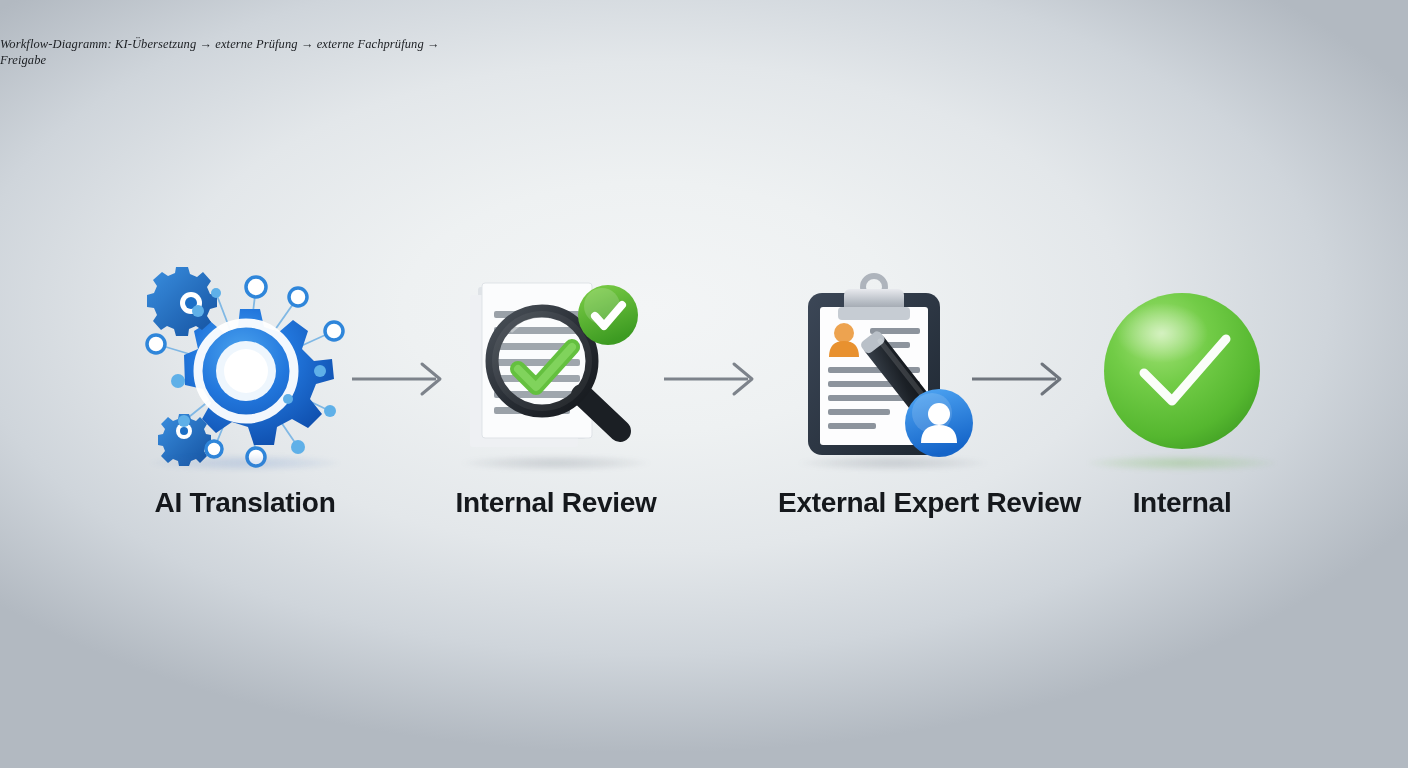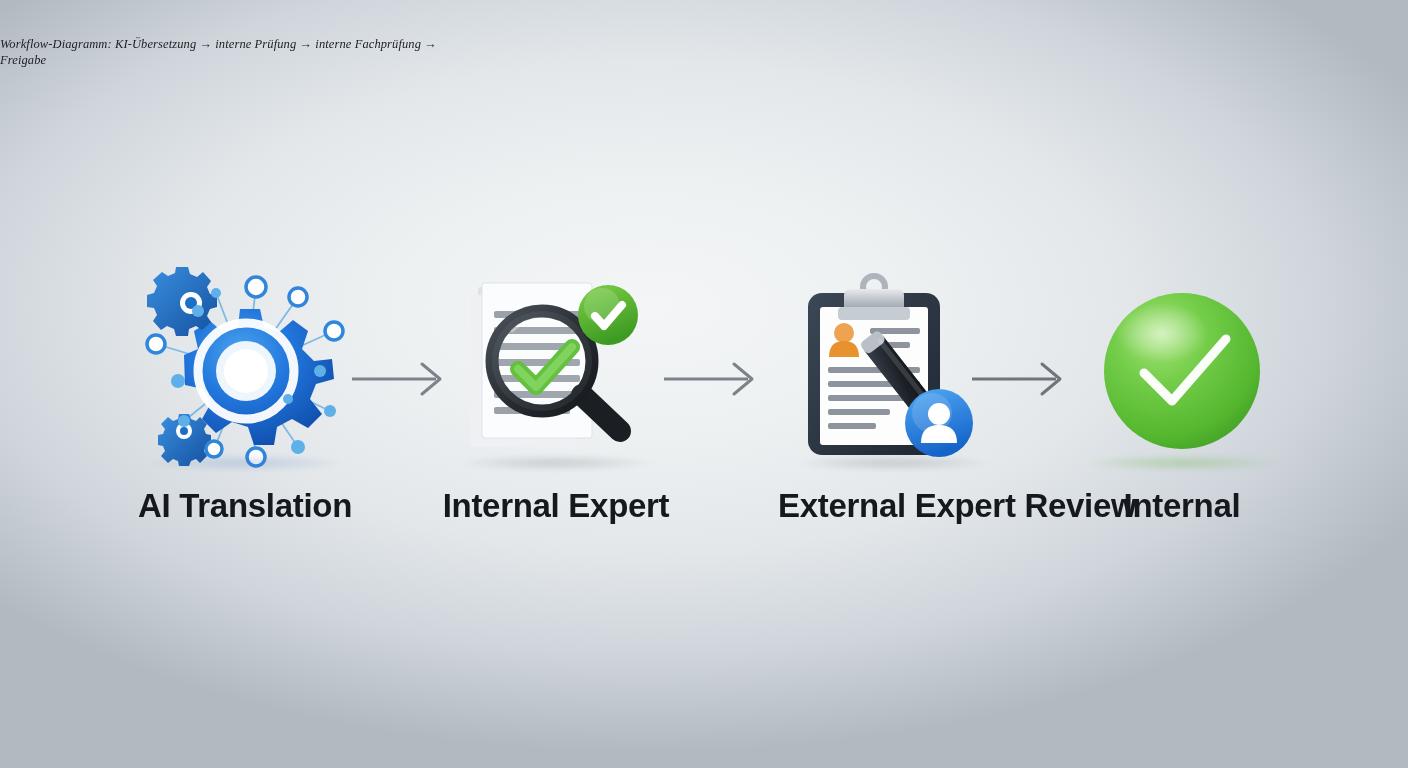--- a/index.html
+++ b/index.html
@@ -68,40 +68,40 @@
     filter: blur(2px);
   }
   .shade.green {
     background: radial-gradient(ellipse at center, rgba(104,180,70,0.30) 0%, rgba(104,180,70,0.12) 48%, rgba(104,180,70,0) 74%);
   }
   .shade.blue {
     background: radial-gradient(ellipse at center, rgba(60,110,190,0.20) 0%, rgba(60,110,190,0.09) 48%, rgba(60,110,190,0) 74%);
   }
   .label {
     margin-top: 14px;
-    font-size: 33px;
+    font-size: 28px;
     font-weight: 700;
     color: #15181c;
     letter-spacing: -0.3px;
     white-space: nowrap;
   }
   .arrow {
     position: absolute;
     top: 362px;
     width: 100px;
     height: 34px;
   }
   svg { display: block; overflow: visible; }
 </style>
 </head>
 <body>
 
 <div class="canvas">
 
-  <div class="caption">Workflow-Diagramm: KI-Übersetzung → interne Prüfung → interne Fachprüfung → Freigabe</div>
+  <div class="caption">Workflow-Diagramm: KI-Übersetzung → externe Prüfung → externe Fachprüfung → Freigabe</div>
 
   <div class="flow">
 
     <div class="node" style="left:130px;">
       <div class="icon-wrap">
         <div class="shade blue"></div>
         <svg width="215" height="200" viewBox="0 0 215 200">
           <defs>
             <radialGradient id="gearGrad" cx="38%" cy="32%" r="72%">
               <stop offset="0%" stop-color="#4ba3ee"></stop>
@@ -214,21 +214,21 @@
             <circle cx="86" cy="88" r="50" fill="#ffffff" opacity="0.06"></circle>
             <path d="M 56 58 A 42 42 0 0 1 92 46" fill="none" stroke="#ffffff" stroke-width="3" opacity="0.35" stroke-linecap="round"></path>
           </g>
           <g>
             <circle cx="152" cy="42" r="30" fill="url(#greenBadge)"></circle>
             <circle cx="146" cy="33" r="18" fill="#ffffff" opacity="0.16"></circle>
             <path d="M 139 43 L 148 53 L 166 32" fill="none" stroke="#ffffff" stroke-width="8" stroke-linecap="round" stroke-linejoin="round"></path>
           </g>
         </svg>
       </div>
-      <div class="label">Internal Expert</div>
+      <div class="label">Internal Review</div>
     </div>
 
     <div class="arrow" style="left:664px;">
       <svg width="95" height="34" viewBox="0 0 95 34">
         <line x1="0" y1="17" x2="84" y2="17" stroke="#7d838b" stroke-width="3"></line>
         <polyline points="70,2 88,17 70,32" fill="none" stroke="#7d838b" stroke-width="3" stroke-linecap="round" stroke-linejoin="round"></polyline>
       </svg>
     </div>
 
     <div class="node" style="left:778px;">

